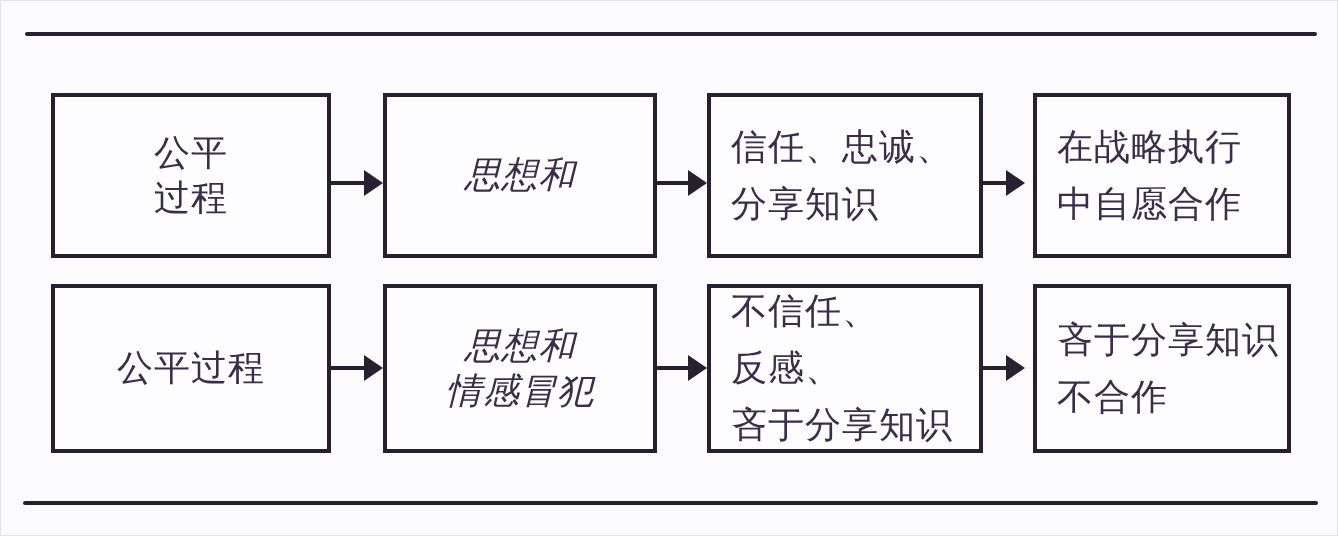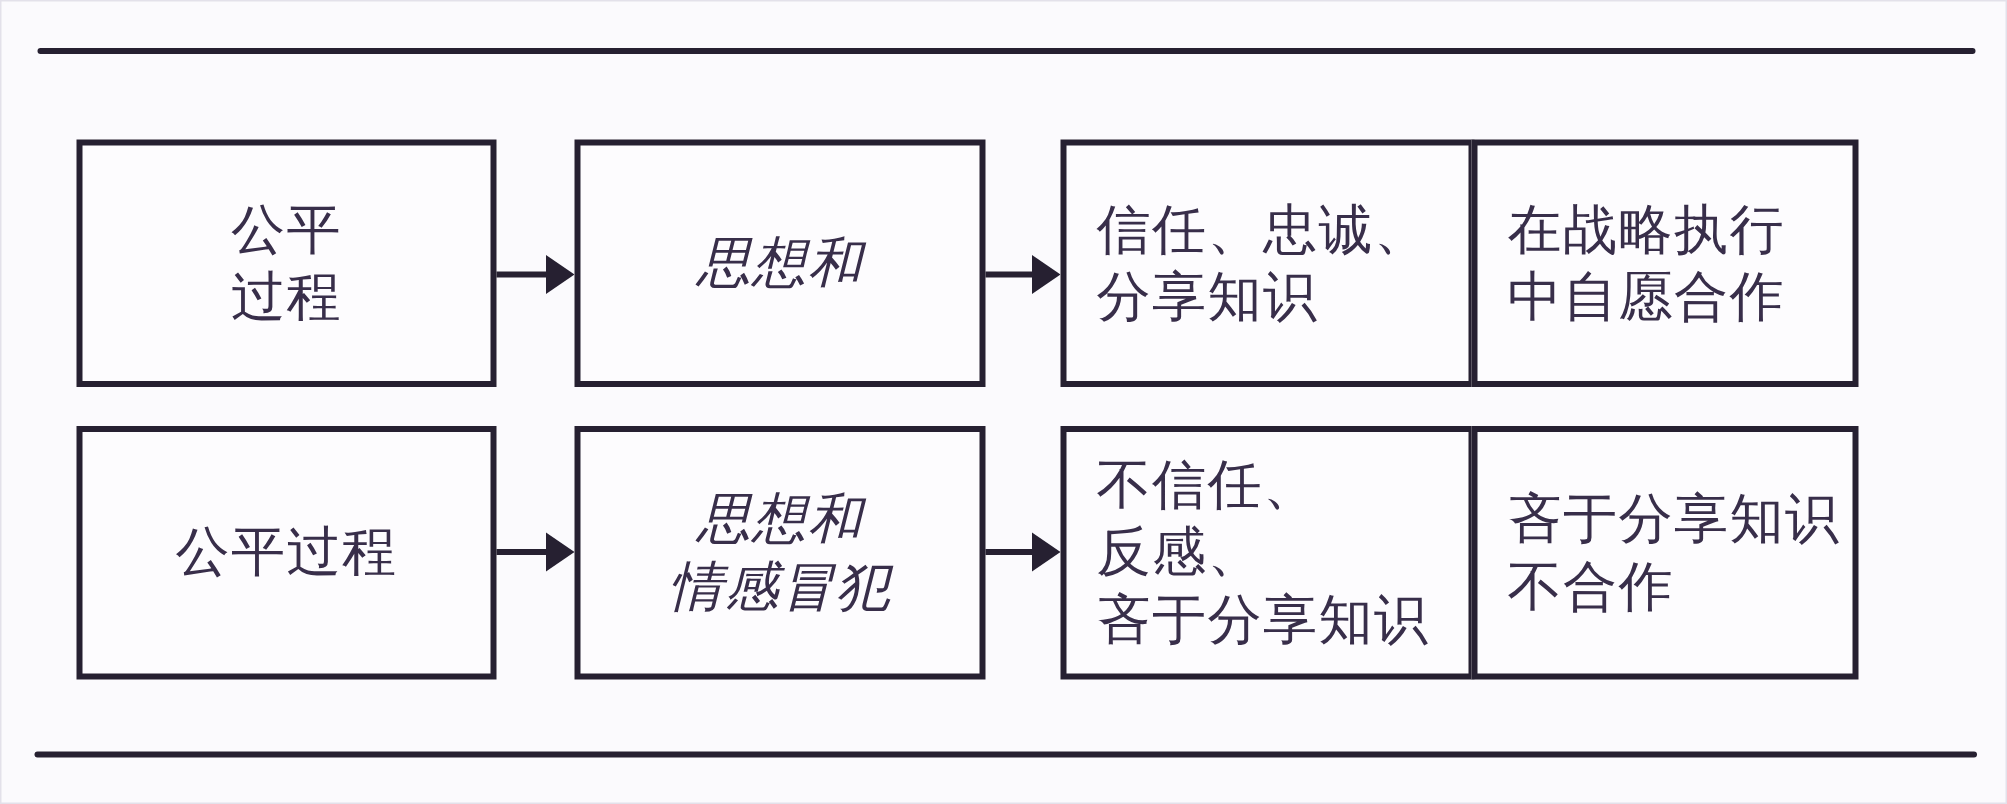--- a/index.html
+++ b/index.html
@@ -25,26 +25,26 @@
     position:absolute;
     box-sizing:border-box;
     border:4px solid var(--ink-line);
     background:#fdfcfe;
     display:flex;flex-direction:column;justify-content:center;
     color:var(--ink-text);
     font-size:36px;line-height:45px;
     letter-spacing:1px;
   }
   .tc{align-items:center;text-align:center;}
-  .tl{align-items:flex-start;text-align:left;padding-left:20px;padding-right:2px;}
+  .tl{align-items:flex-start;text-align:left;padding-left:20px;padding-right:2px;gap:12px;}
 
   .c1{left:50px;width:280px;}
   .c2{left:382px;width:274px;font-style:italic;}
   .c3{left:706px;width:276px;}
-  .c4{left:980px;width:258px;}
+  .c4{left:1032px;width:258px;}
   .r1{top:92px;height:165px;}
   .r2{top:283px;height:169px;}
 
   .ln{display:block;white-space:nowrap;}
 
   .arrow{position:absolute;height:26px;}
   .ar1{top:169px;}
   .ar2{top:354px;}
   .g1{left:330px;width:52px;}
   .g2{left:656px;width:50px;}

